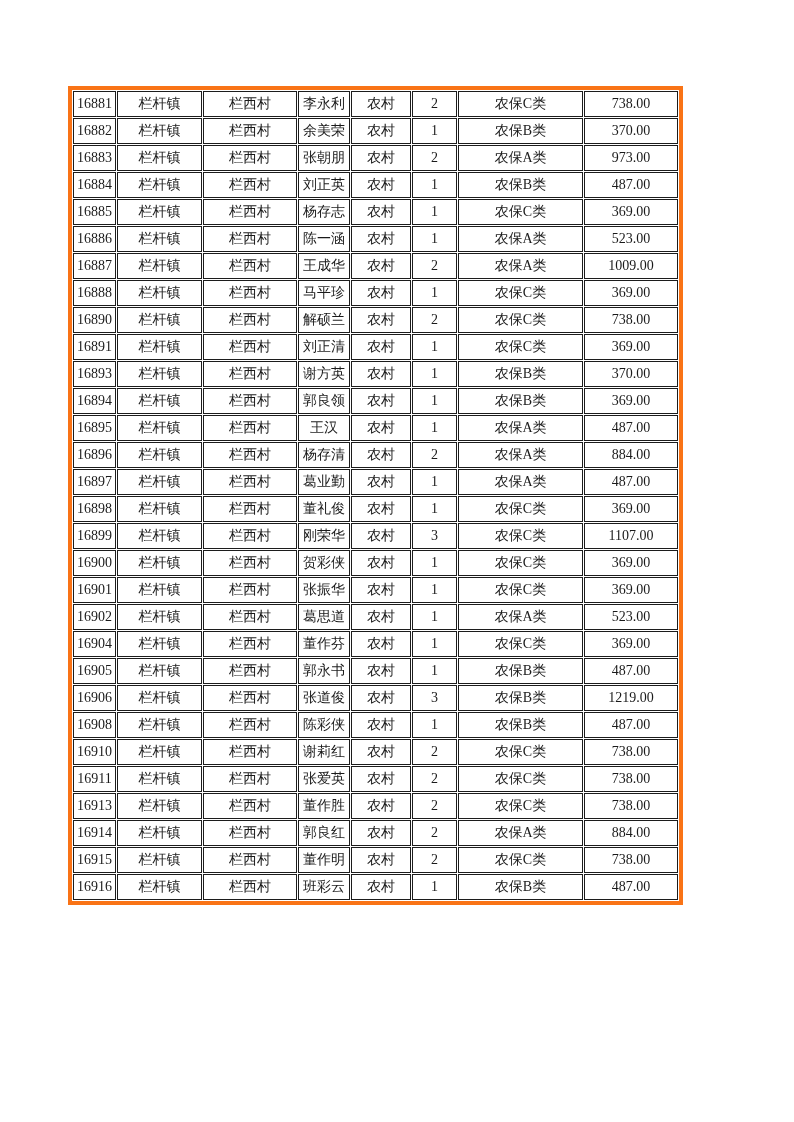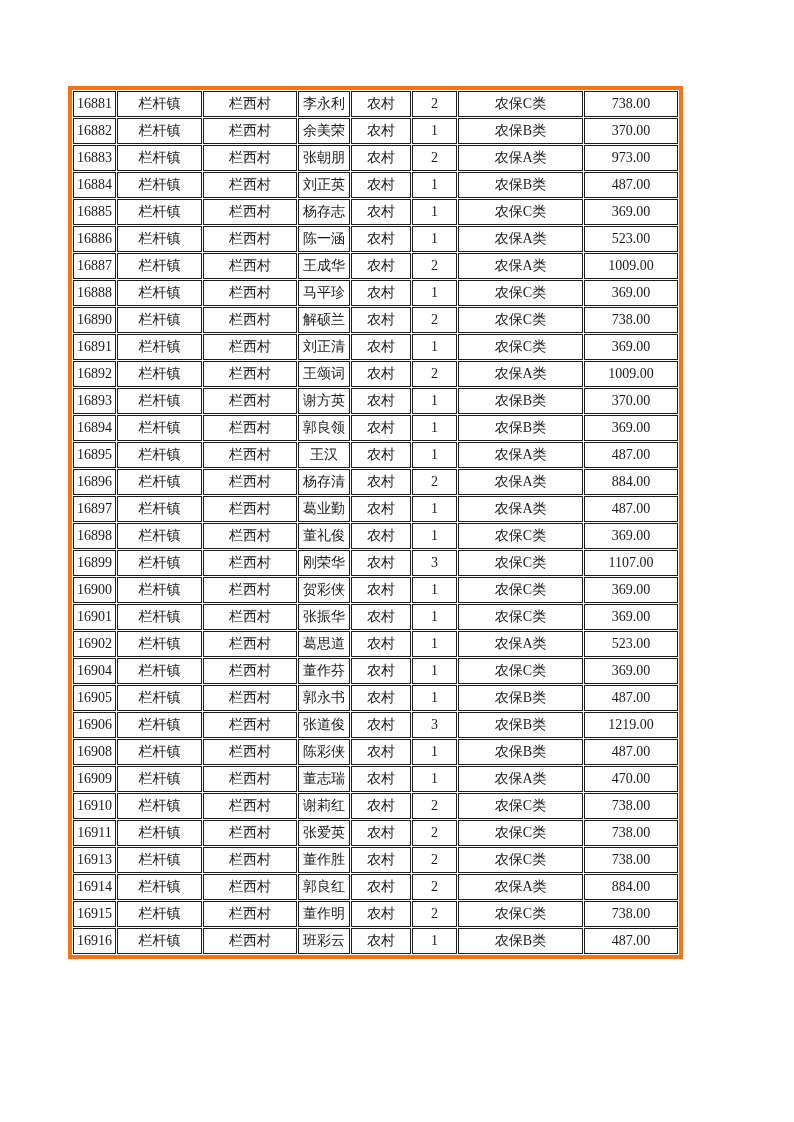--- a/index.html
+++ b/index.html
@@ -158,30 +158,20 @@
           <td>16891</td>
           <td>栏杆镇</td>
           <td>栏西村</td>
           <td>刘正清</td>
           <td>农村</td>
           <td>1</td>
           <td>农保C类</td>
           <td>369.00</td>
         </tr>
         <tr>
-          <td>16892</td>
-          <td>栏杆镇</td>
-          <td>栏西村</td>
-          <td>王颂词</td>
-          <td>农村</td>
-          <td>2</td>
-          <td>农保A类</td>
-          <td>1009.00</td>
-        </tr>
-        <tr>
           <td>16893</td>
           <td>栏杆镇</td>
           <td>栏西村</td>
           <td>谢方英</td>
           <td>农村</td>
           <td>1</td>
           <td>农保B类</td>
           <td>370.00</td>
         </tr>
         <tr>
@@ -306,30 +296,20 @@
         </tr>
         <tr>
           <td>16908</td>
           <td>栏杆镇</td>
           <td>栏西村</td>
           <td>陈彩侠</td>
           <td>农村</td>
           <td>1</td>
           <td>农保B类</td>
           <td>487.00</td>
-        </tr>
-        <tr>
-          <td>16909</td>
-          <td>栏杆镇</td>
-          <td>栏西村</td>
-          <td>董志瑞</td>
-          <td>农村</td>
-          <td>1</td>
-          <td>农保A类</td>
-          <td>470.00</td>
         </tr>
         <tr>
           <td>16910</td>
           <td>栏杆镇</td>
           <td>栏西村</td>
           <td>谢莉红</td>
           <td>农村</td>
           <td>2</td>
           <td>农保C类</td>
           <td>738.00</td>

